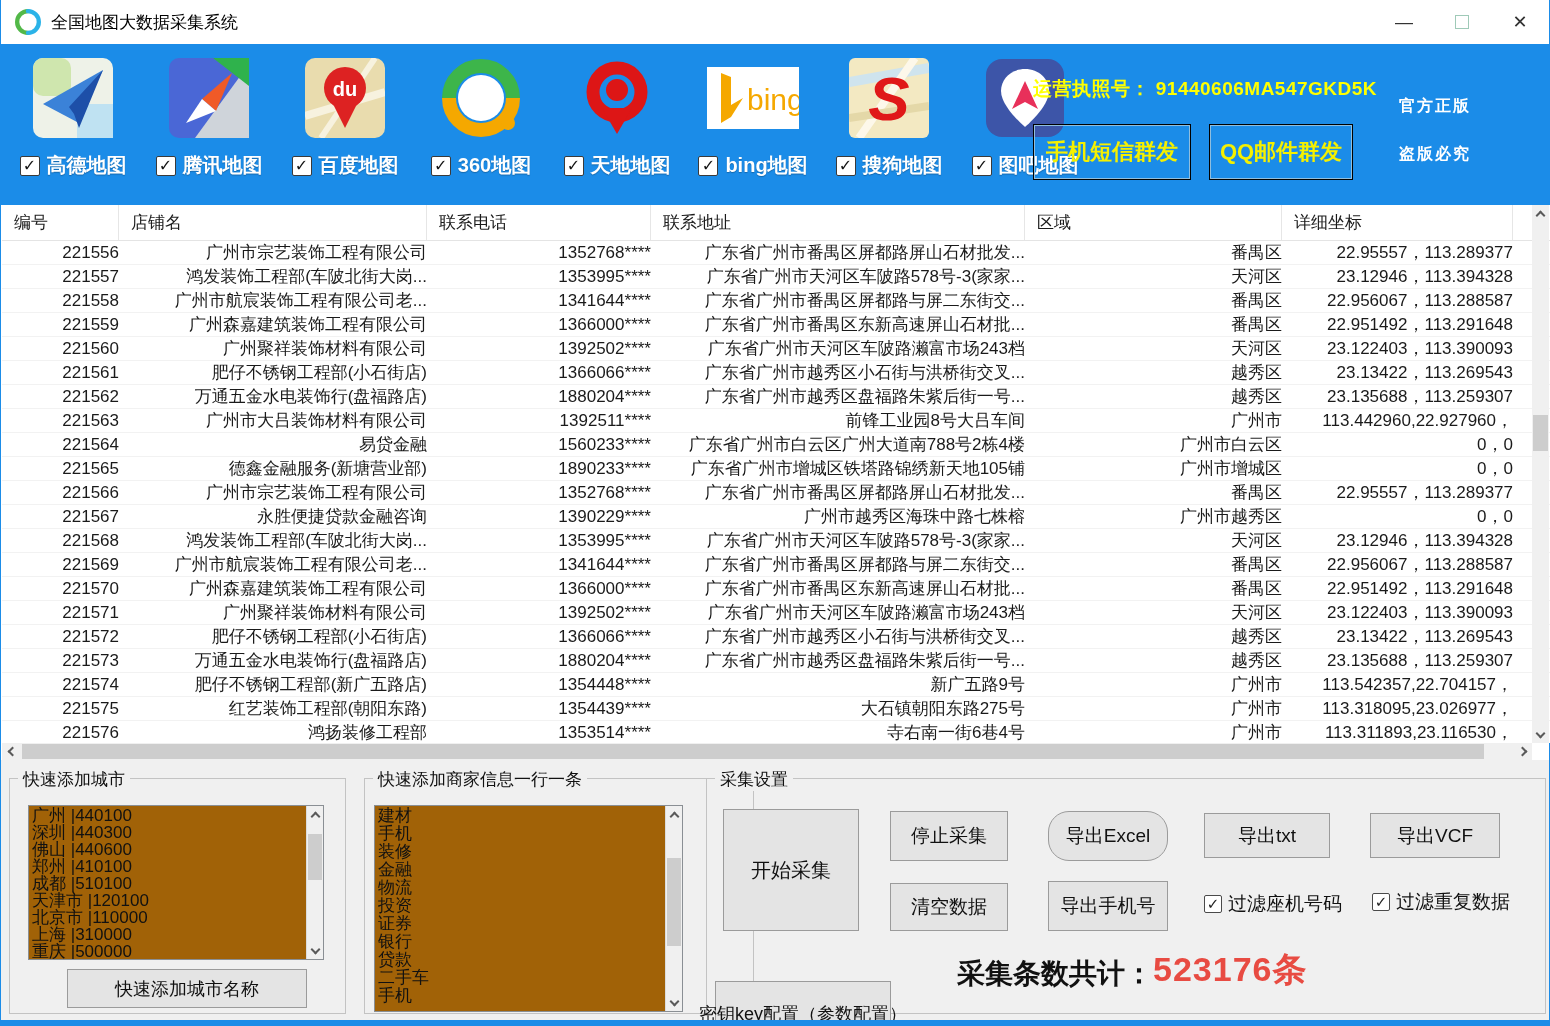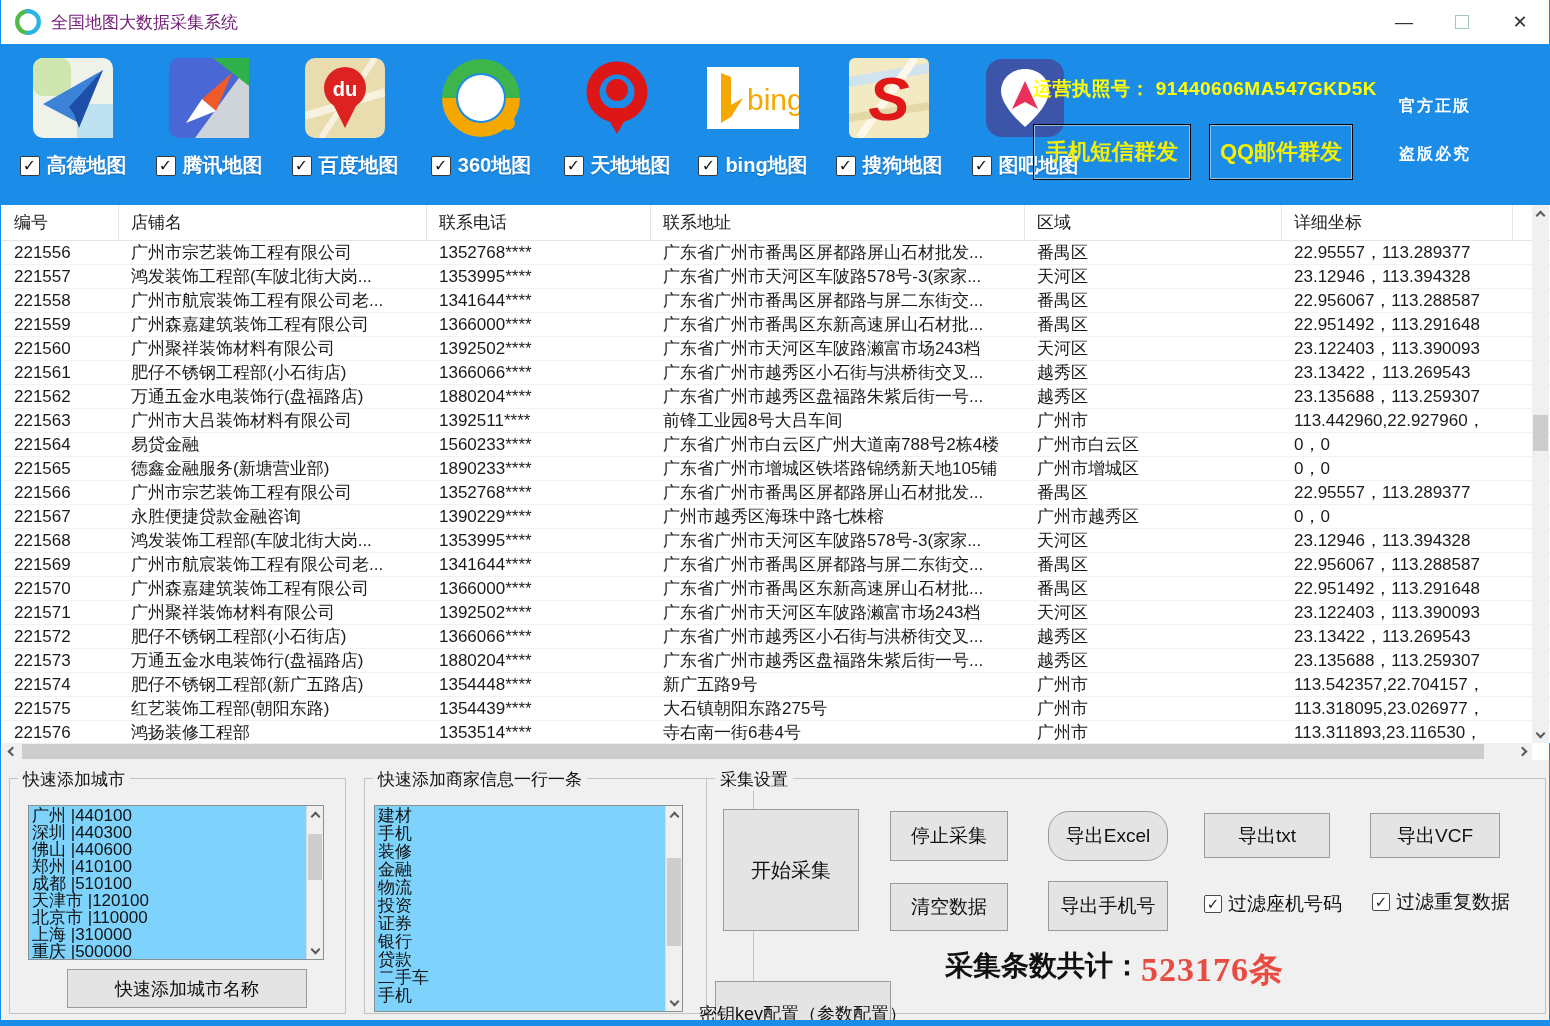--- a/index.html
+++ b/index.html
@@ -5,21 +5,21 @@
   * { margin:0; padding:0; box-sizing:border-box; }
   html,body { width:1550px; height:1026px; overflow:hidden; background:#fff;
     font-family:"Liberation Sans","DejaVu Sans",sans-serif; }
   .window { position:relative; width:1550px; height:1026px; background:#fff;
     border-left:1px solid #1b8ce8; border-right:1px solid #1b8ce8; }
 
   
   .titlebar { position:absolute; left:0; top:0; width:100%; height:44px; background:#fff;
     display:flex; align-items:center; }
   .app-logo { width:26px; height:26px; margin-left:14px; }
-  .app-title { margin-left:10px; font-size:17px; color:#701a75; }
+  .app-title { margin-left:10px; font-size:17px; color:#000000; }
   .win-controls { position:absolute; right:0; top:0; height:44px; display:flex; }
   .win-btn { width:58px; height:44px; display:flex; align-items:center; justify-content:center;
     font-size:18px; color:#333; }
   .max-glyph { width:14px; height:14px; border:1px solid #9fcab8; }
 
   
   .header { position:absolute; left:0; top:44px; width:100%; height:161px; background:#1b8ce8; }
   .map-sources { position:absolute; left:16px; top:12px; display:flex; gap:24px; }
   .map-item { display:flex; flex-direction:column; align-items:center; width:112px; }
   .map-icon { height:84px; display:flex; align-items:center; justify-content:center; }
@@ -43,21 +43,21 @@
   
   .table-area { position:absolute; left:1px; top:205px; width:1548px; height:538px; background:#fff;
     overflow:hidden; }
   .tbl-grid { display:grid; grid-template-columns:117px 308px 224px 374px 257px 231px; }
   .tbl-head { height:36px; border-bottom:1px solid #e4e4e4; }
   .tbl-head .cell { line-height:35px; font-size:17px; color:#1a1a1a; border-right:1px solid #e6e6e6;
     padding-left:12px; background:#fff; white-space:nowrap; overflow:hidden; }
   .tbl-row { height:24px; border-bottom:1px solid #f2f2f2; }
   .tbl-row .cell { line-height:23px; font-size:17px; color:#1a1a1a; padding-left:12px;
     white-space:nowrap; overflow:hidden; }
-  .tbl-rows { height:502px; overflow:hidden; }
+  .tbl-rows { height:502px; overflow:hidden;text-align:right; }
 
   
   .vscroll { position:absolute; right:0; top:205px; width:17px; height:538px; background:#f0f0f0; }
   .hscroll { position:absolute; left:1px; top:743px; width:1530px; height:17px; background:#f0f0f0; }
   .scroll-btn { position:absolute; width:17px; height:17px; display:flex; align-items:center;
     justify-content:center; background:#f0f0f0; }
   .thumb { position:absolute; background:#cdcdcd; }
   .chev { width:7px; height:7px; border-left:2px solid #5a5a5a; border-bottom:2px solid #5a5a5a; }
   .chev.up { transform:rotate(135deg); margin-top:3px; }
   .chev.down { transform:rotate(-45deg); margin-bottom:3px; }
@@ -66,21 +66,21 @@
 
   
   .bottom { position:absolute; left:0; top:760px; width:100%; height:260px; background:#f0f0f0; }
   .groupbox { position:absolute; border:1px solid #c3c3c3; }
   .gb-title { position:absolute; top:-11px; left:8px; background:#f0f0f0; padding:0 5px;
     font-size:17px; color:#111; white-space:nowrap; }
   .gb-city { left:8px; top:18px; width:337px; height:236px; }
   .gb-merchant { left:363px; top:18px; width:390px; height:236px; }
   .gb-collect { left:705px; top:18px; width:840px; height:236px; }
 
-  .listbox { position:absolute; background:#7dd3fc; border:1px solid #8a8f94; overflow:hidden; }
+  .listbox { position:absolute; background:#a16207; border:1px solid #8a8f94; overflow:hidden; }
   .lb-city { left:18px; top:26px; width:296px; height:155px; }
   .lb-merchant { left:9px; top:26px; width:309px; height:207px; }
   .lb-items { padding:1px 0 0 3px; }
   .lb-city .lb-line { font-size:17px; line-height:17px; white-space:nowrap; color:#111; }
   .lb-merchant .lb-line { font-size:17px; line-height:18px; white-space:nowrap; color:#111; }
   .lb-scroll { position:absolute; right:0; top:0; width:17px; height:100%; background:#f0f0f0;
     border-left:1px solid #dcdcdc; }
 
   .btn { position:absolute; background:#e4e4e4; border:1px solid #9b9b9b; color:#111;
     display:flex; align-items:center; justify-content:center; font-size:19px; cursor:pointer;
@@ -96,21 +96,21 @@
   .vcf-btn    { left:663px; top:34px;  width:130px; height:45px; }
   .key-btn    { left:8px;   top:162px; width:176px; height:66px; font-size:18px;margin-top:40px; }
 
   .chk { position:absolute; display:flex; align-items:center; gap:6px; font-size:19px; color:#111;
     cursor:pointer; white-space:nowrap; }
   .chk .cb2 { display:inline-block; width:18px; height:18px; background:#fff; border:1px solid #4a4a4a;
     border-radius:2px; color:#222; font-size:15px; line-height:16px; text-align:center; font-weight:bold; }
   .chk-landline { left:497px; top:112px; }
   .chk-dup { left:665px; top:110px; }
 
-  .total-line { position:absolute; left:238px; top:168px; display:flex; align-items:flex-start;font-family:Liberation Serif, serif; }
+  .total-line { position:absolute; left:250px; top:168px; display:flex; align-items:flex-end; }
   .total-label { font-size:28px; font-weight:bold; color:#111; }
   .total-value { font-size:34px; font-weight:bold; color:#e84b42; letter-spacing:1px; }
 
   .bottom-strip { position:absolute; left:0; top:1020px; width:100%; height:6px; background:#1b8ce8; }
 </style>
 </head>
 <body>
 
 <div class="window">
 

